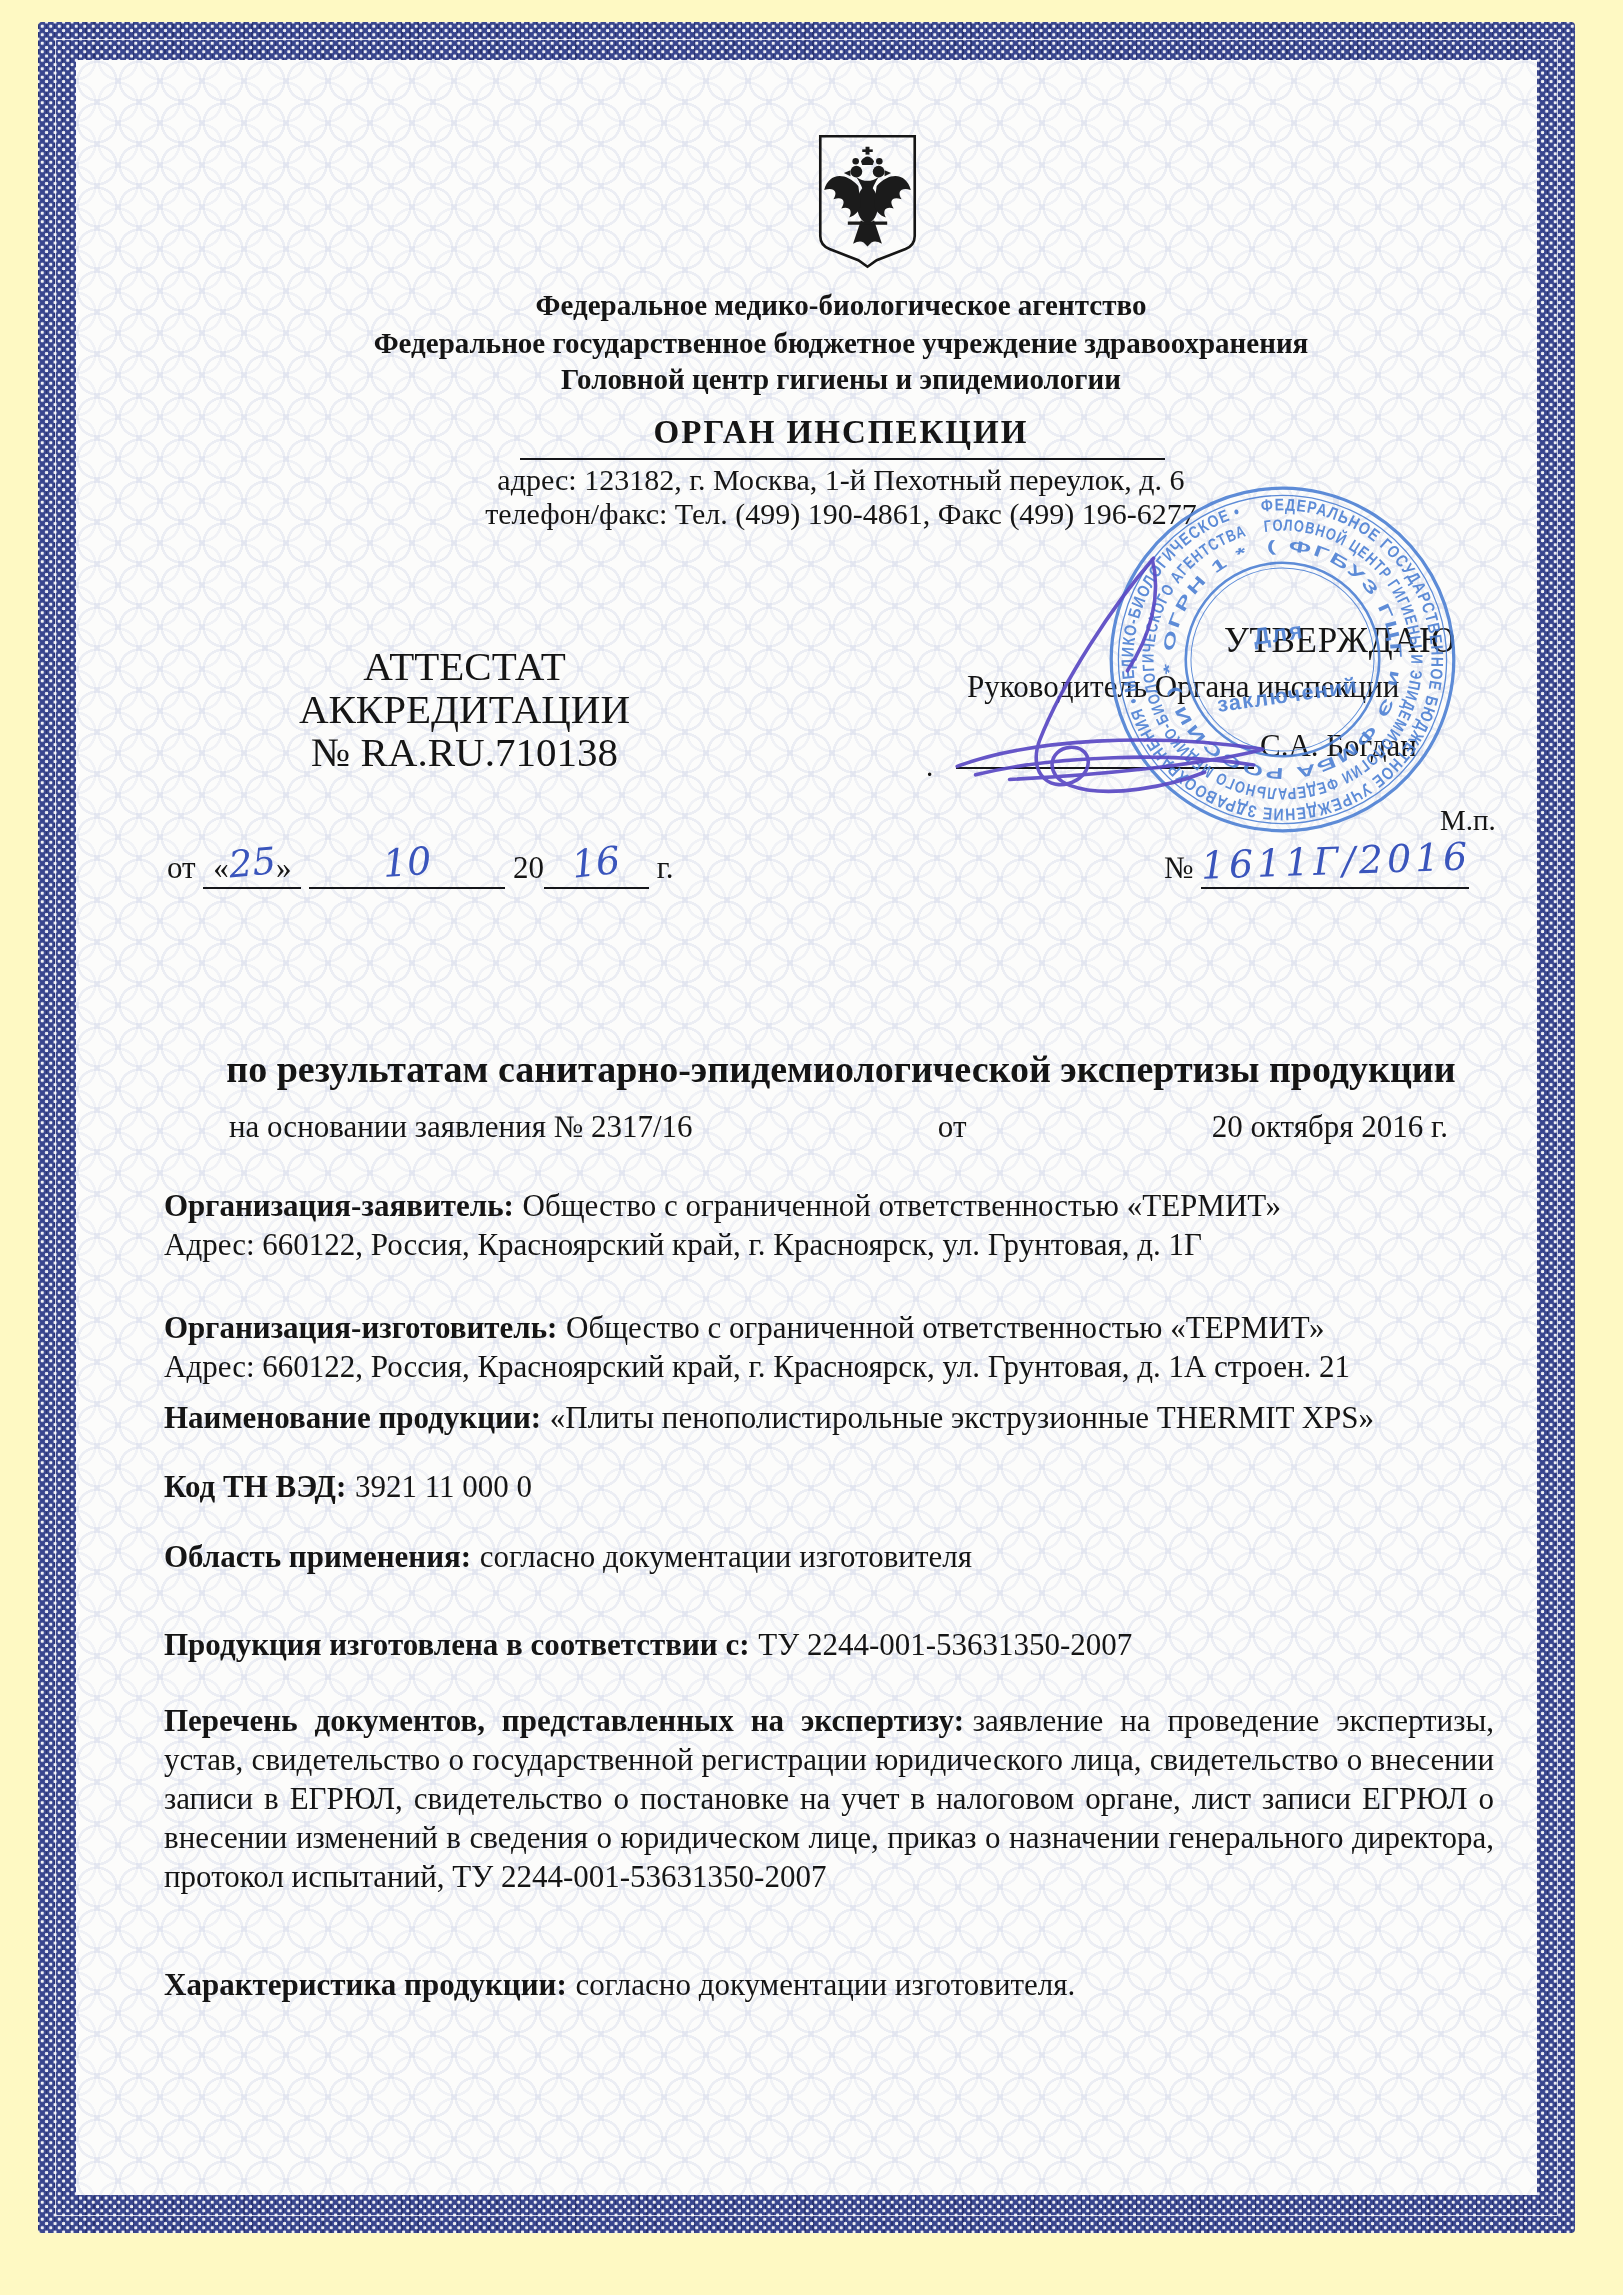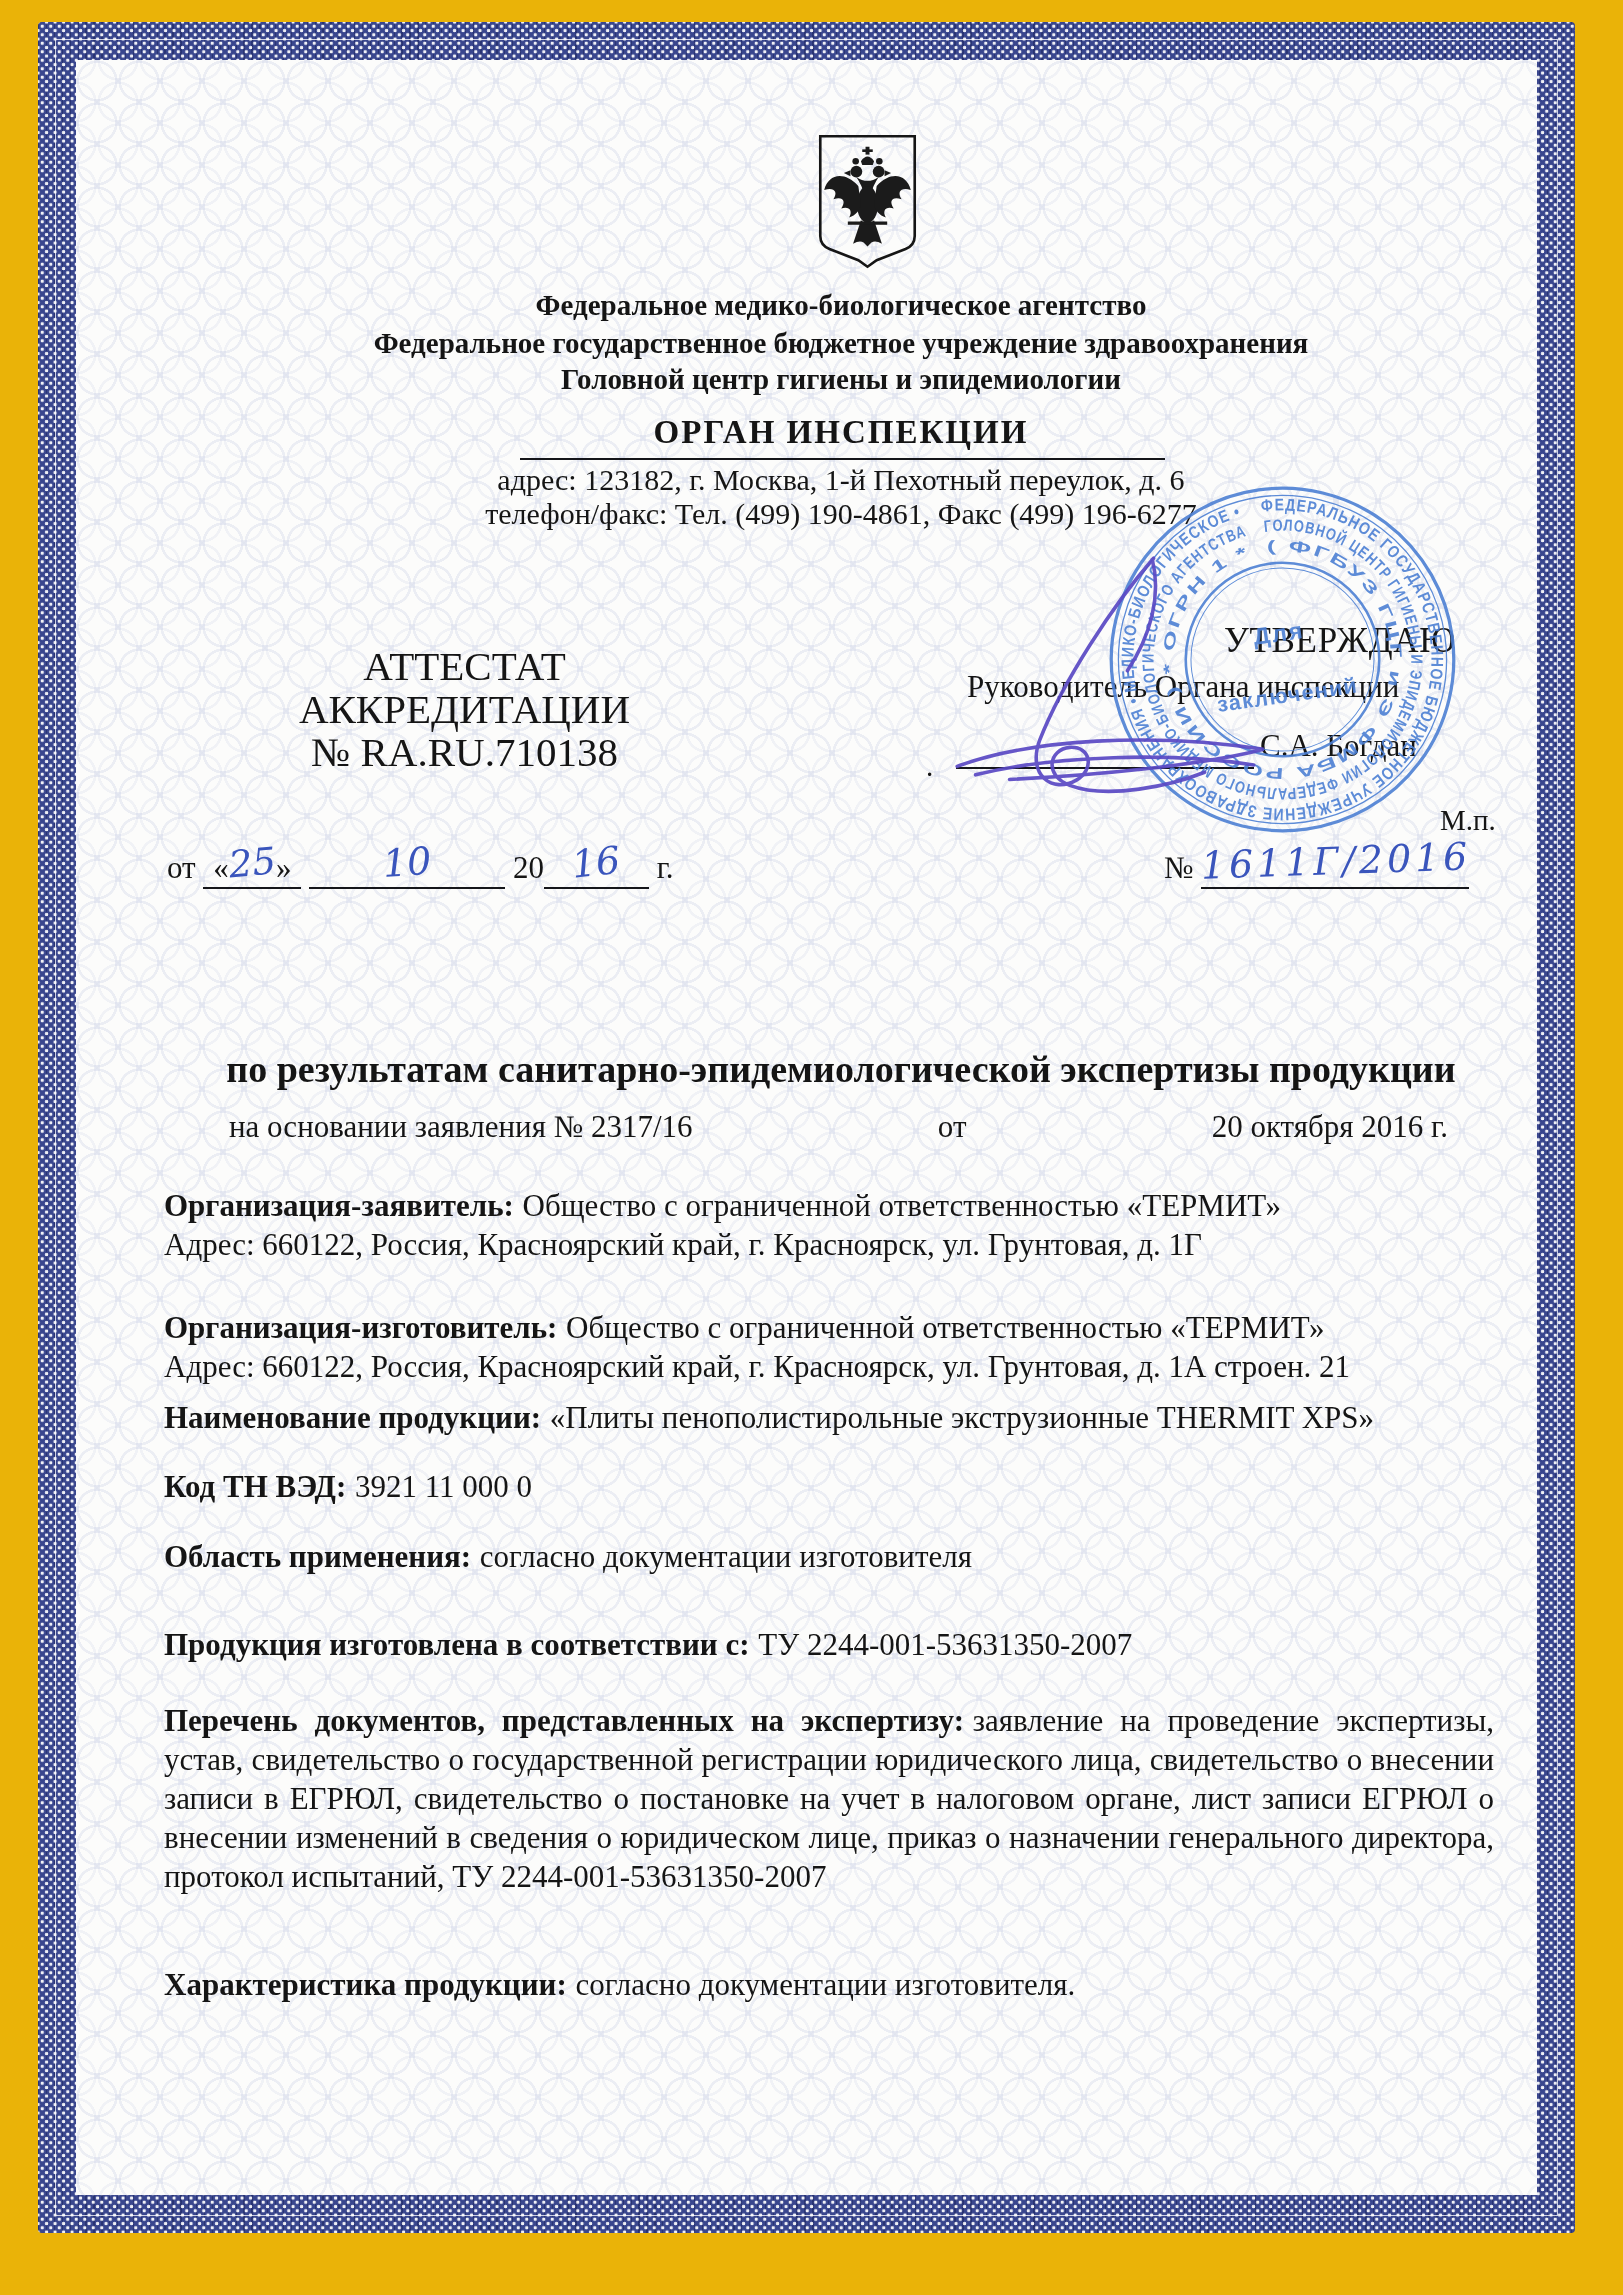--- a/index.html
+++ b/index.html
@@ -1,19 +1,19 @@
 <!DOCTYPE html>
 <html style="font-size:10.5px"><head>
 <meta charset="utf-8">
 <style>
   html,body{margin:0;padding:0;background:#ffffff;}
   .page{
     position:relative;
     width:1623px;height:2295px;
-    background-color:#eab308;
+    background-color:#fef9c3;
     overflow:hidden;
     font-family:"Liberation Serif", serif;
     color:#151515;
   }
   
   .frame{
     position:absolute;top:22px;left:38px;right:48px;bottom:62px;
     background-color:#39468e;
     background-image:
       radial-gradient(circle, rgba(255,255,255,.92) 0 1.4px, transparent 2px),

